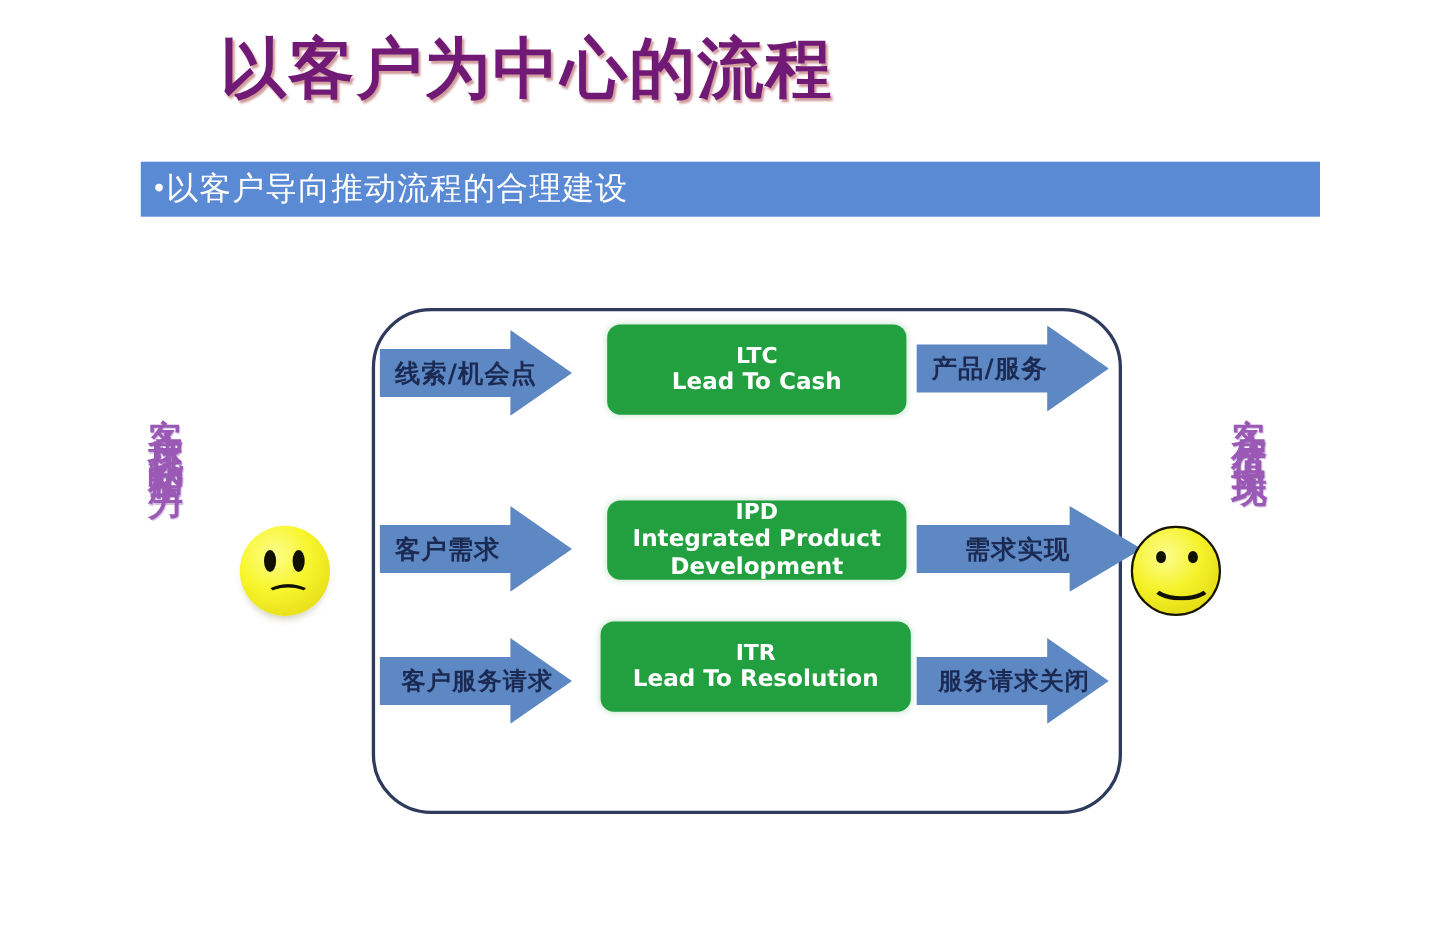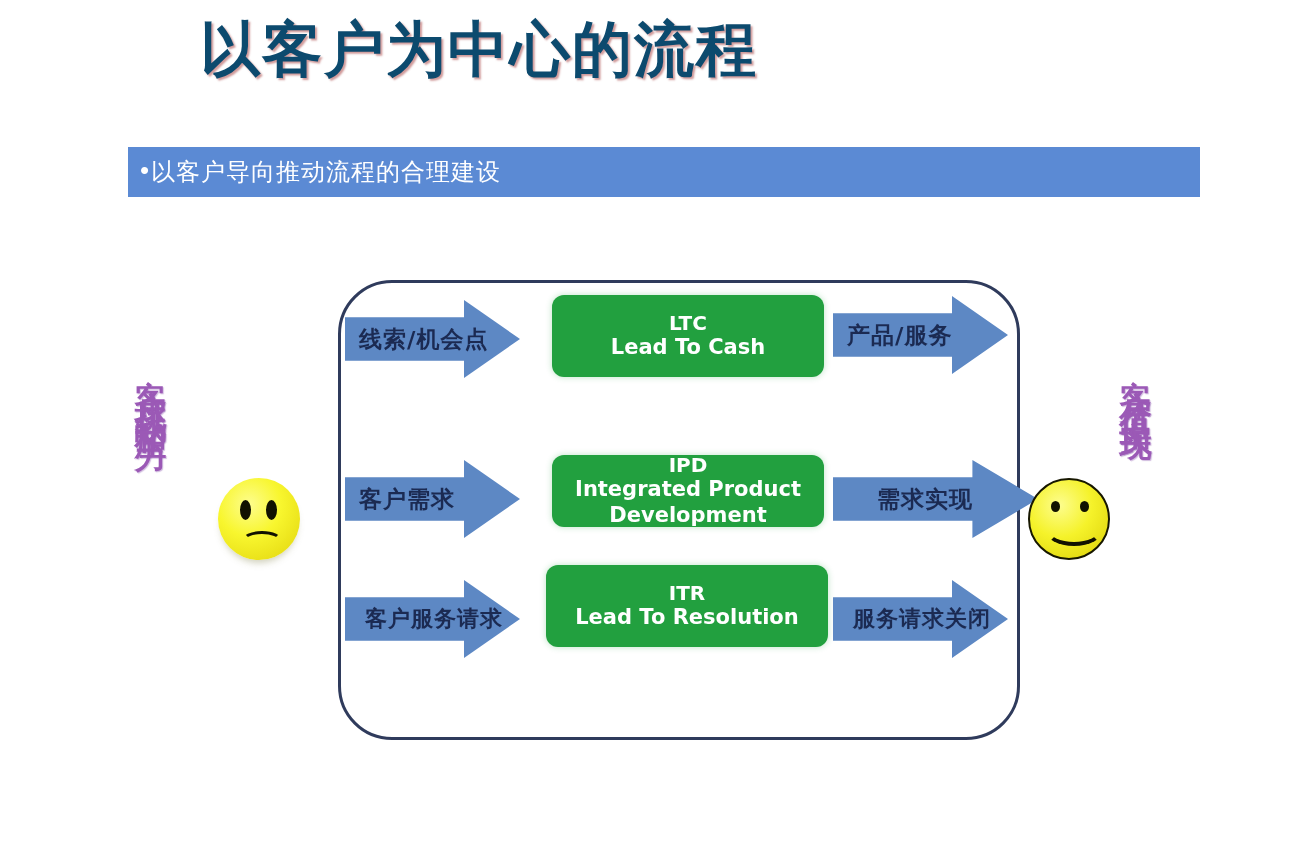--- a/index.html
+++ b/index.html
@@ -13,26 +13,26 @@
     height: 852px;
     position: relative;
     overflow: hidden;
     font-family: "Liberation Sans", "DejaVu Sans", sans-serif;
   }
 
   
   #slide-title {
     position: absolute;
     left: 200px;
-    top: 10px;
+    top: 23px;
     font-family: Liberation Serif, serif;
     font-size: 60px;
     font-weight: 700;
     letter-spacing: 2px;
-    color: #0c4a6e;
+    color: #701a75;
     text-shadow: 2px 2px 2px rgba(150, 30, 30, 0.45);
     white-space: nowrap;
   }
 
   
   #subtitle-bar {
     position: absolute;
     left: 128px;
     top: 147px;
     width: 1072px;
@@ -44,21 +44,21 @@
   #subtitle-bar .bullet {
     color: #ffffff;
     font-size: 26px;
     line-height: 1;
     margin-left: 12px;
     margin-right: 2px;
     margin-top: -4px;
   }
   #subtitle-text {
     font-family: "DejaVu Serif", "Liberation Serif", serif;
-    font-size: 24px;
+    font-size: 29px;
     color: #ffffff;
     letter-spacing: 1px;
     white-space: nowrap;
     text-align: center;
   }
 
   
   #diagram {
     position: absolute;
     left: 0;

